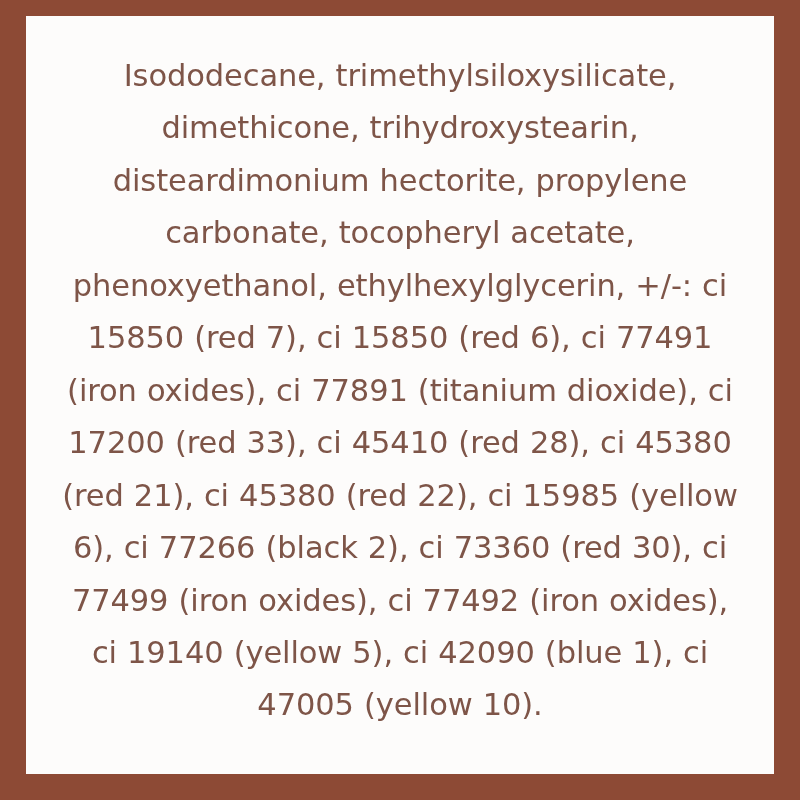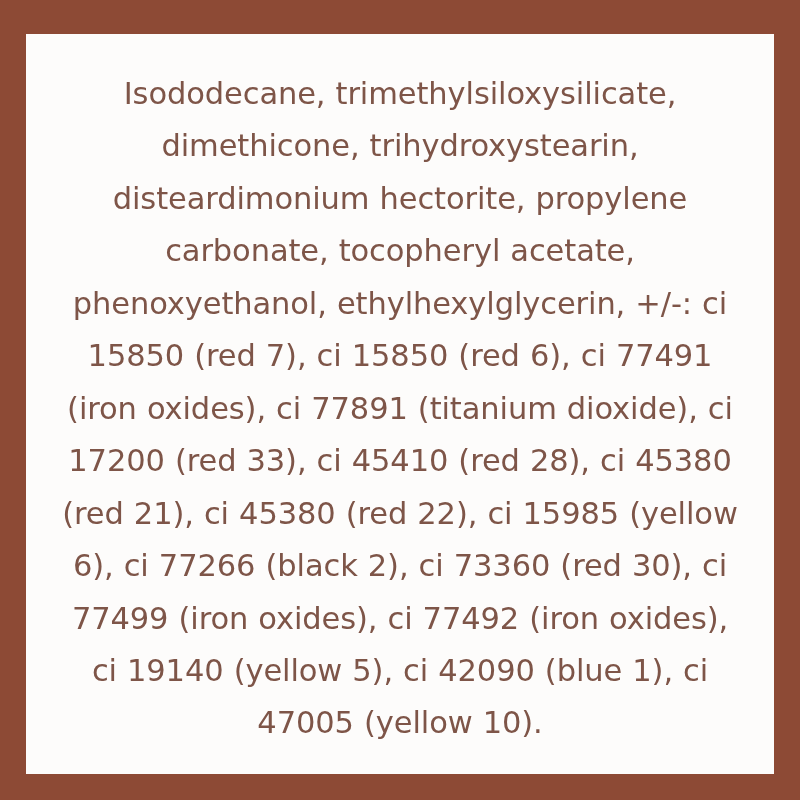--- a/index.html
+++ b/index.html
@@ -10,21 +10,21 @@
     width: 800px;
     height: 800px;
     font-family: "DejaVu Sans", sans-serif;
     background: #ffffff;
   }
   .card {
     box-sizing: border-box;
     width: 800px;
     height: 800px;
     background: #8d4a35;
-    padding: 34px 26px 26px 26px;
+    padding: 16px 26px 26px 26px;
   }
   .inner {
     box-sizing: border-box;
     width: 100%;
     height: 100%;
     background: #fdfcfb;
     display: flex;
     align-items: flex-start;
     justify-content: center;
     padding: 34px 34px 34px 34px;

